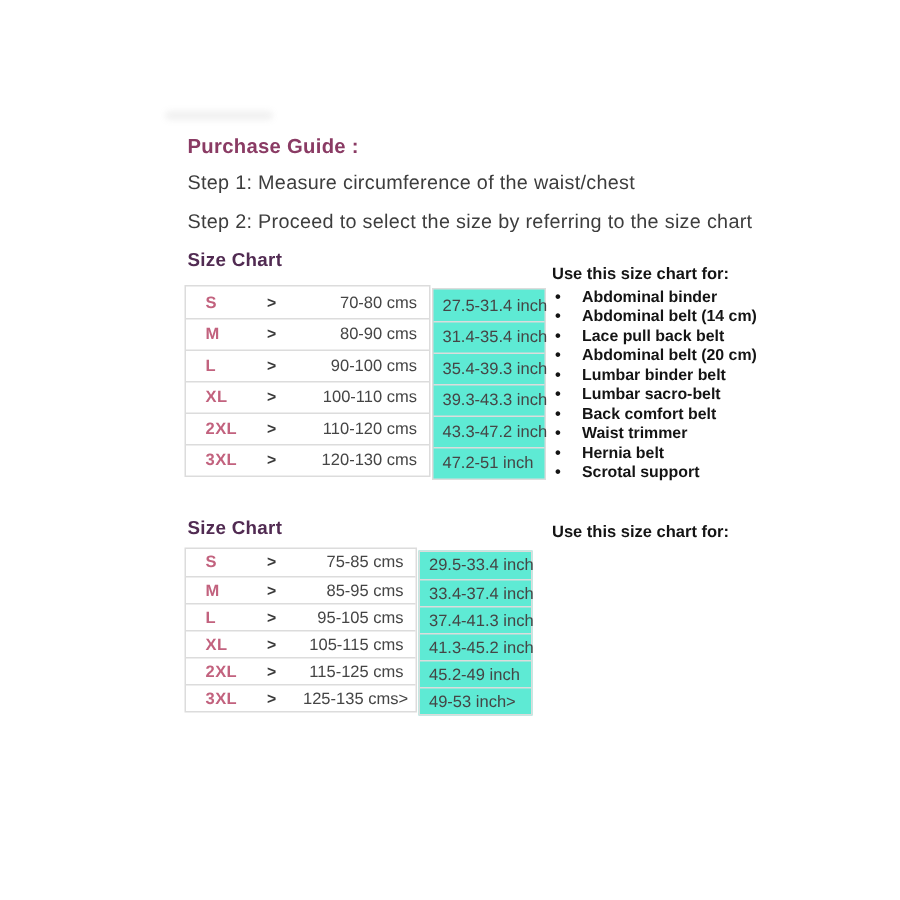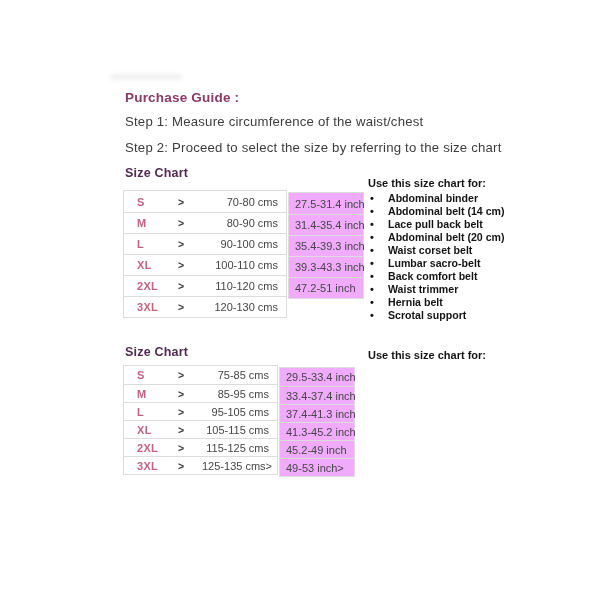--- a/index.html
+++ b/index.html
@@ -93,21 +93,21 @@
     font-size: 11px;
     color: var(--table_text, #454545);
     white-space: nowrap;
   }
 
   .inch-col {
     width: 76px;
     margin-left: 1px;
     margin-top: 2px;
     border: 1px solid var(--table_border, #dcdcdc);
-    background: #f0abfc;
+    background: #5eead4;
   }
   .i-cell {
     height: var(--rh);
     display: flex;
     align-items: center;
     padding-left: 6px;
     font-size: 11px;
     color: var(--table_text, #454545);
     white-space: nowrap;
   }
@@ -195,37 +195,38 @@
       <div class="inch-col">
 
           <div class="i-cell">27.5-31.4 inch</div>
 
           <div class="i-cell">31.4-35.4 inch</div>
 
           <div class="i-cell">35.4-39.3 inch</div>
 
           <div class="i-cell">39.3-43.3 inch</div>
 
+          <div class="i-cell">43.3-47.2 inch</div>
 
           <div class="i-cell">47.2-51 inch</div>
         </div>
     </div>
     <div class="use-for">
       <div class="uf-title">Use this size chart for:</div>
       <ul>
 
           <li>Abdominal binder</li>
 
           <li>Abdominal belt (14 cm)</li>
 
           <li>Lace pull back belt</li>
 
           <li>Abdominal belt (20 cm)</li>
 
-          <li>Waist corset belt</li>
+          <li>Lumbar binder belt</li>
 
           <li>Lumbar sacro-belt</li>
 
           <li>Back comfort belt</li>
 
           <li>Waist trimmer</li>
 
           <li>Hernia belt</li>
 
           <li>Scrotal support</li>

